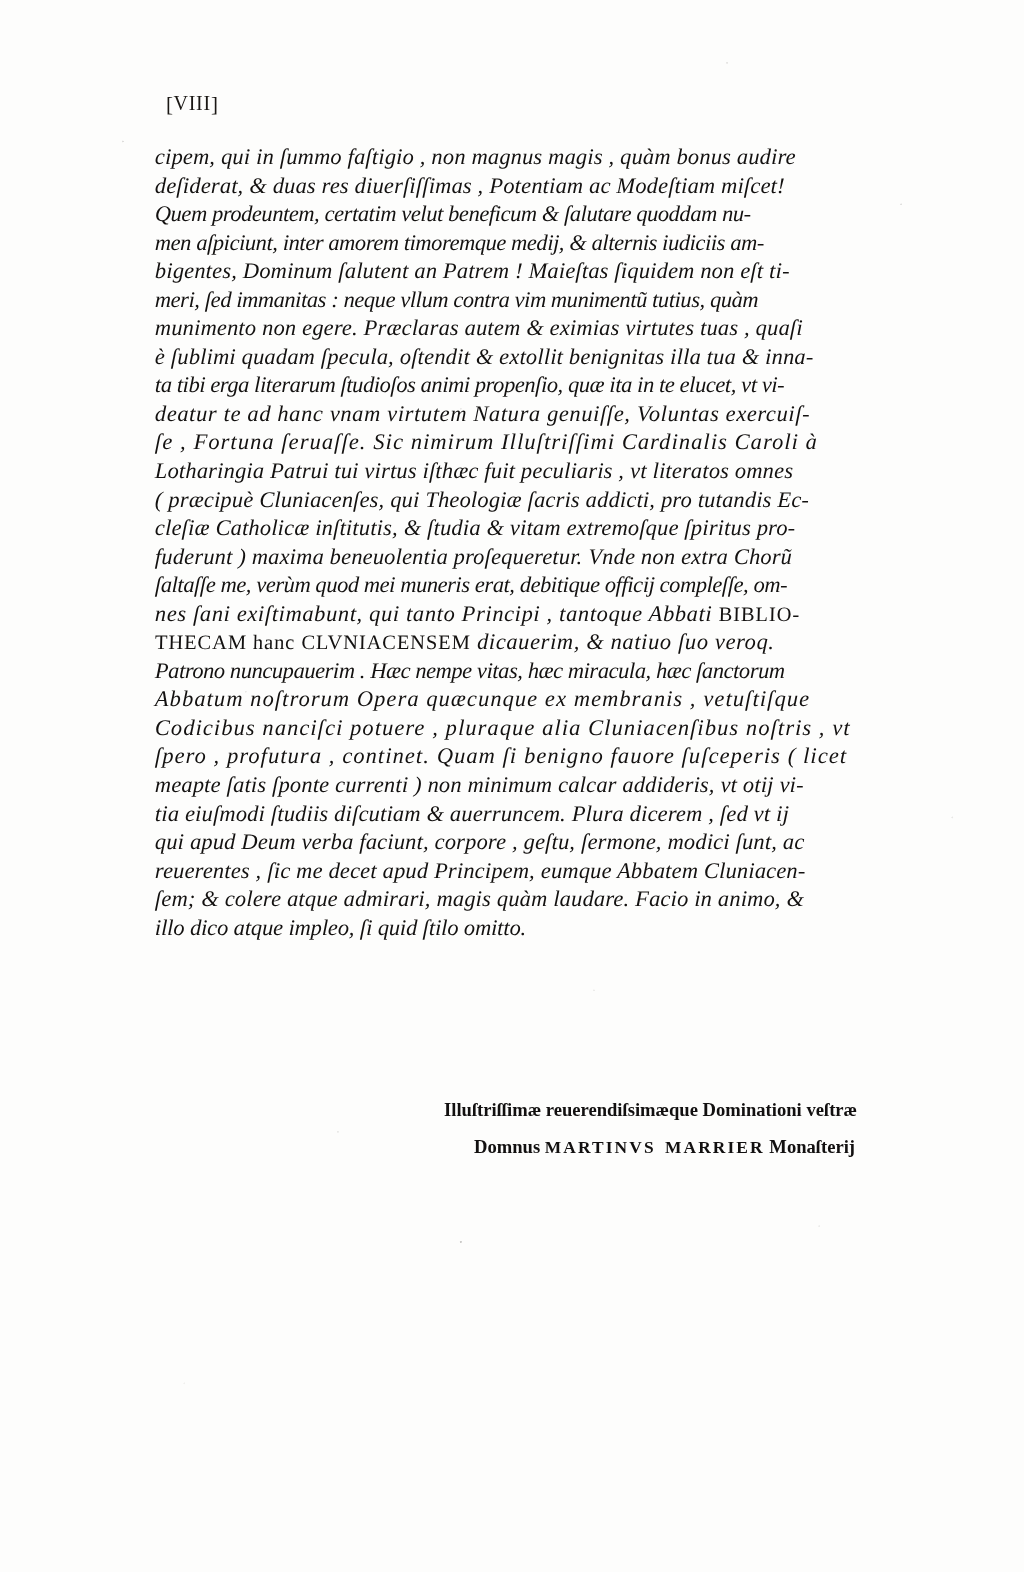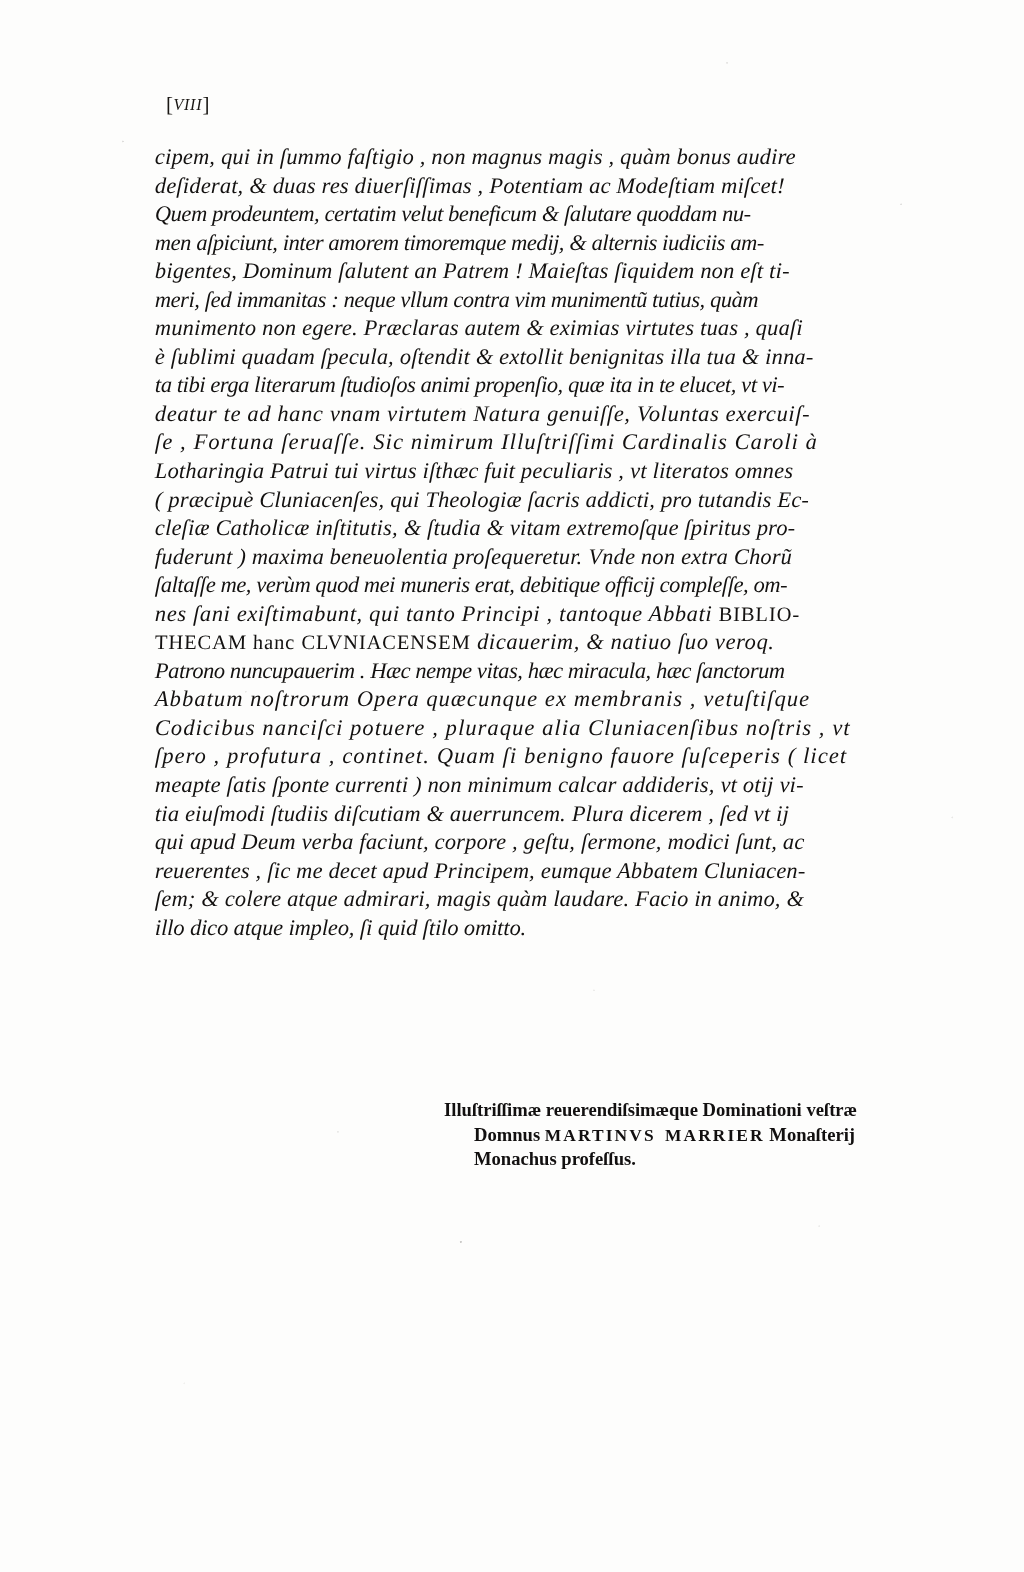--- a/index.html
+++ b/index.html
@@ -41,24 +41,23 @@
   
   .folio {
     position: absolute;
     left: 166px;
     top: 92px;
     font-size: 21px;
     letter-spacing: 0.4px;
     color: #1a1714;
   }
   .folio .roman {
-    font-size: 16px;
+    font-size: 20px;
     letter-spacing: 0.8px;
     vertical-align: 1px;
-    font-style: italic;
   }
 
   
   .body-block {
     position: absolute;
     left: 155px;
     top: 143px;
     width: 770px;
   }
 
@@ -99,21 +98,21 @@
 
   .sig-line {
     font-size: 18.6px;
     line-height: 24.6px;
     white-space: nowrap;
     font-weight: 600;
   }
   .sig-line.indent-1 { padding-left: 14px; }
   .sig-line.indent-2 { padding-left: 30px; }
 
-  .sig-names { }
+  .sig-names { margin-top: 12px; }
 
   .sig-line .smallcaps {
     letter-spacing: 2.1px;
     font-size: 17.4px;
   }
 </style>
 </head>
 <body>
 
 <div class="page">
@@ -161,18 +160,17 @@
   <div class="signature">
 
     <div class="sig-line">Illuſtriſſimæ reuerendiſsimæque Dominationi veſtræ</div>
 
 
     <div class="sig-names">
 
       <div class="sig-line indent-2"><span>Domnus </span><span class="smallcaps">MARTINVS</span><span>&nbsp;&nbsp;</span><span class="smallcaps">MARRIER</span><span> Monaſterij</span></div>
 
 
-      <div class="sig-line indent-2">Monachus profeſſus.</div>
 
     </div>
   </div>
 
 </div>
 
 </body></html>

